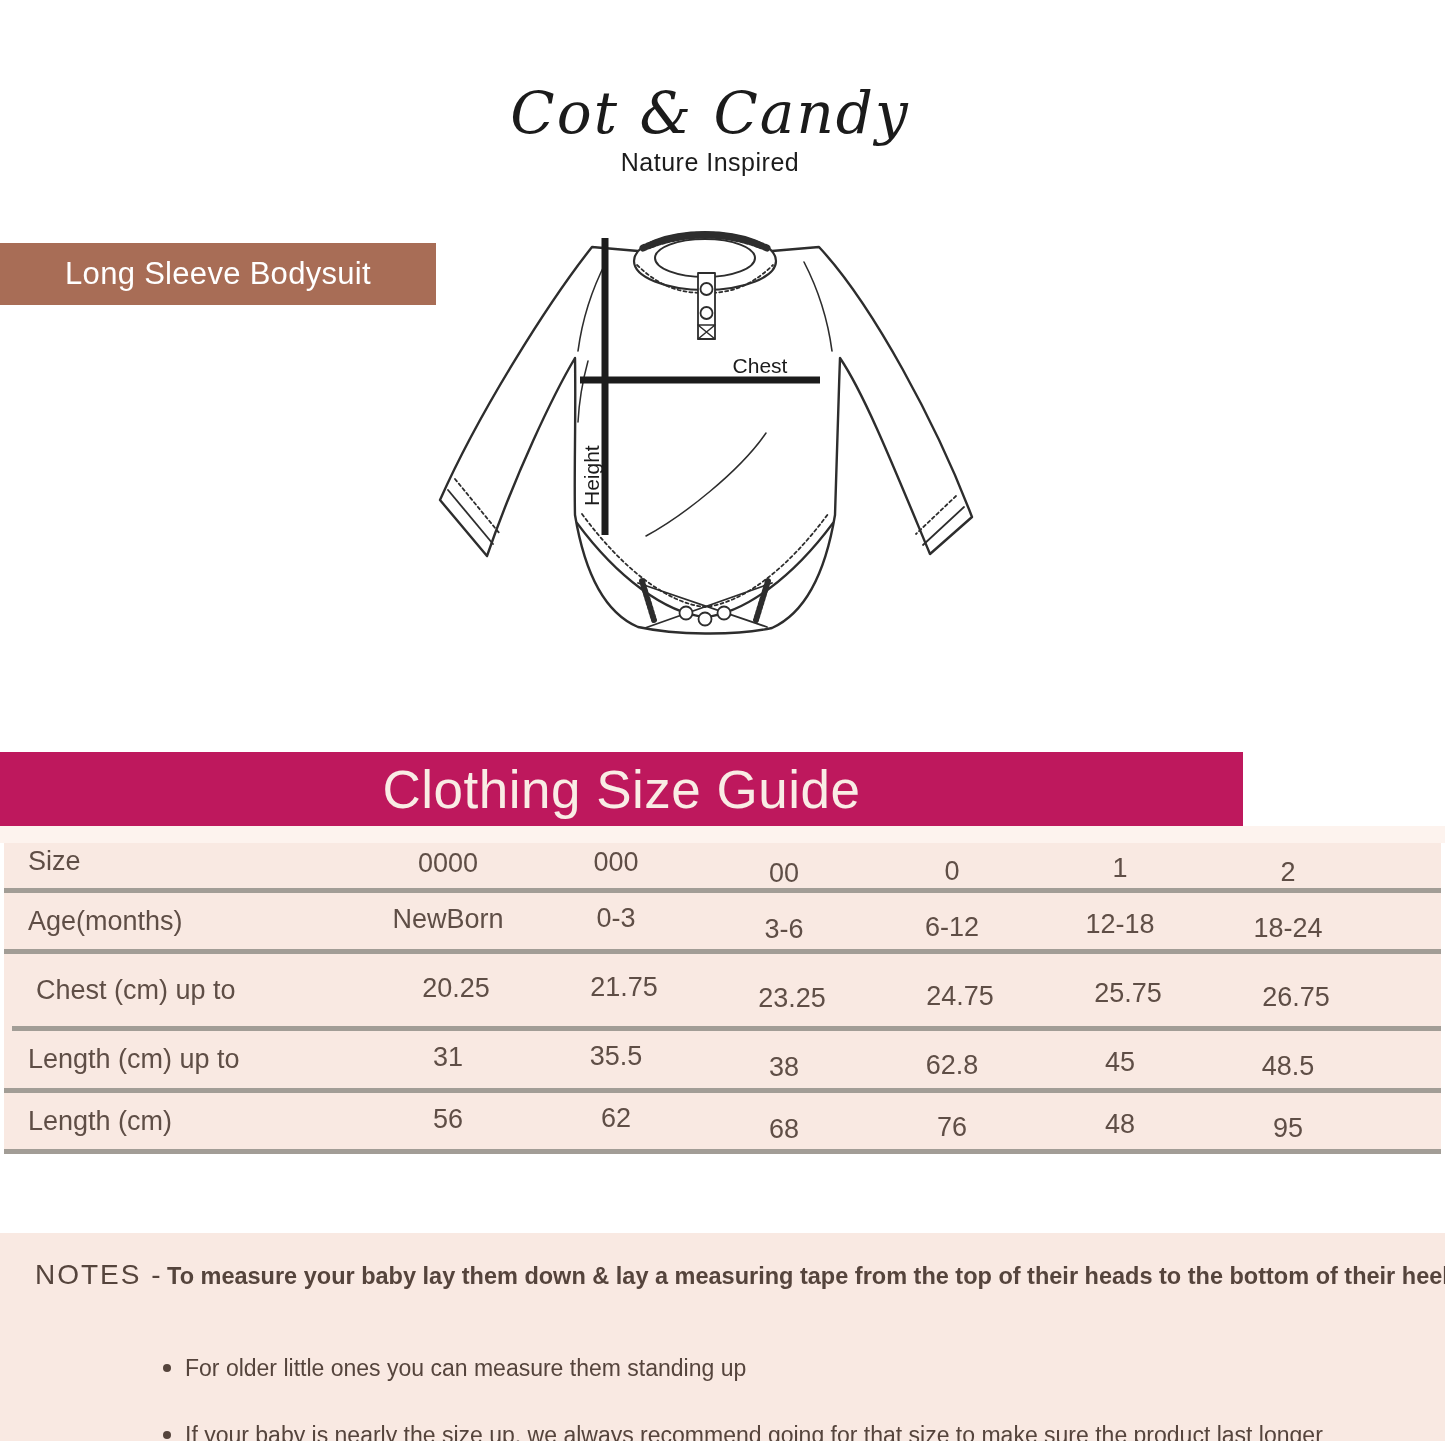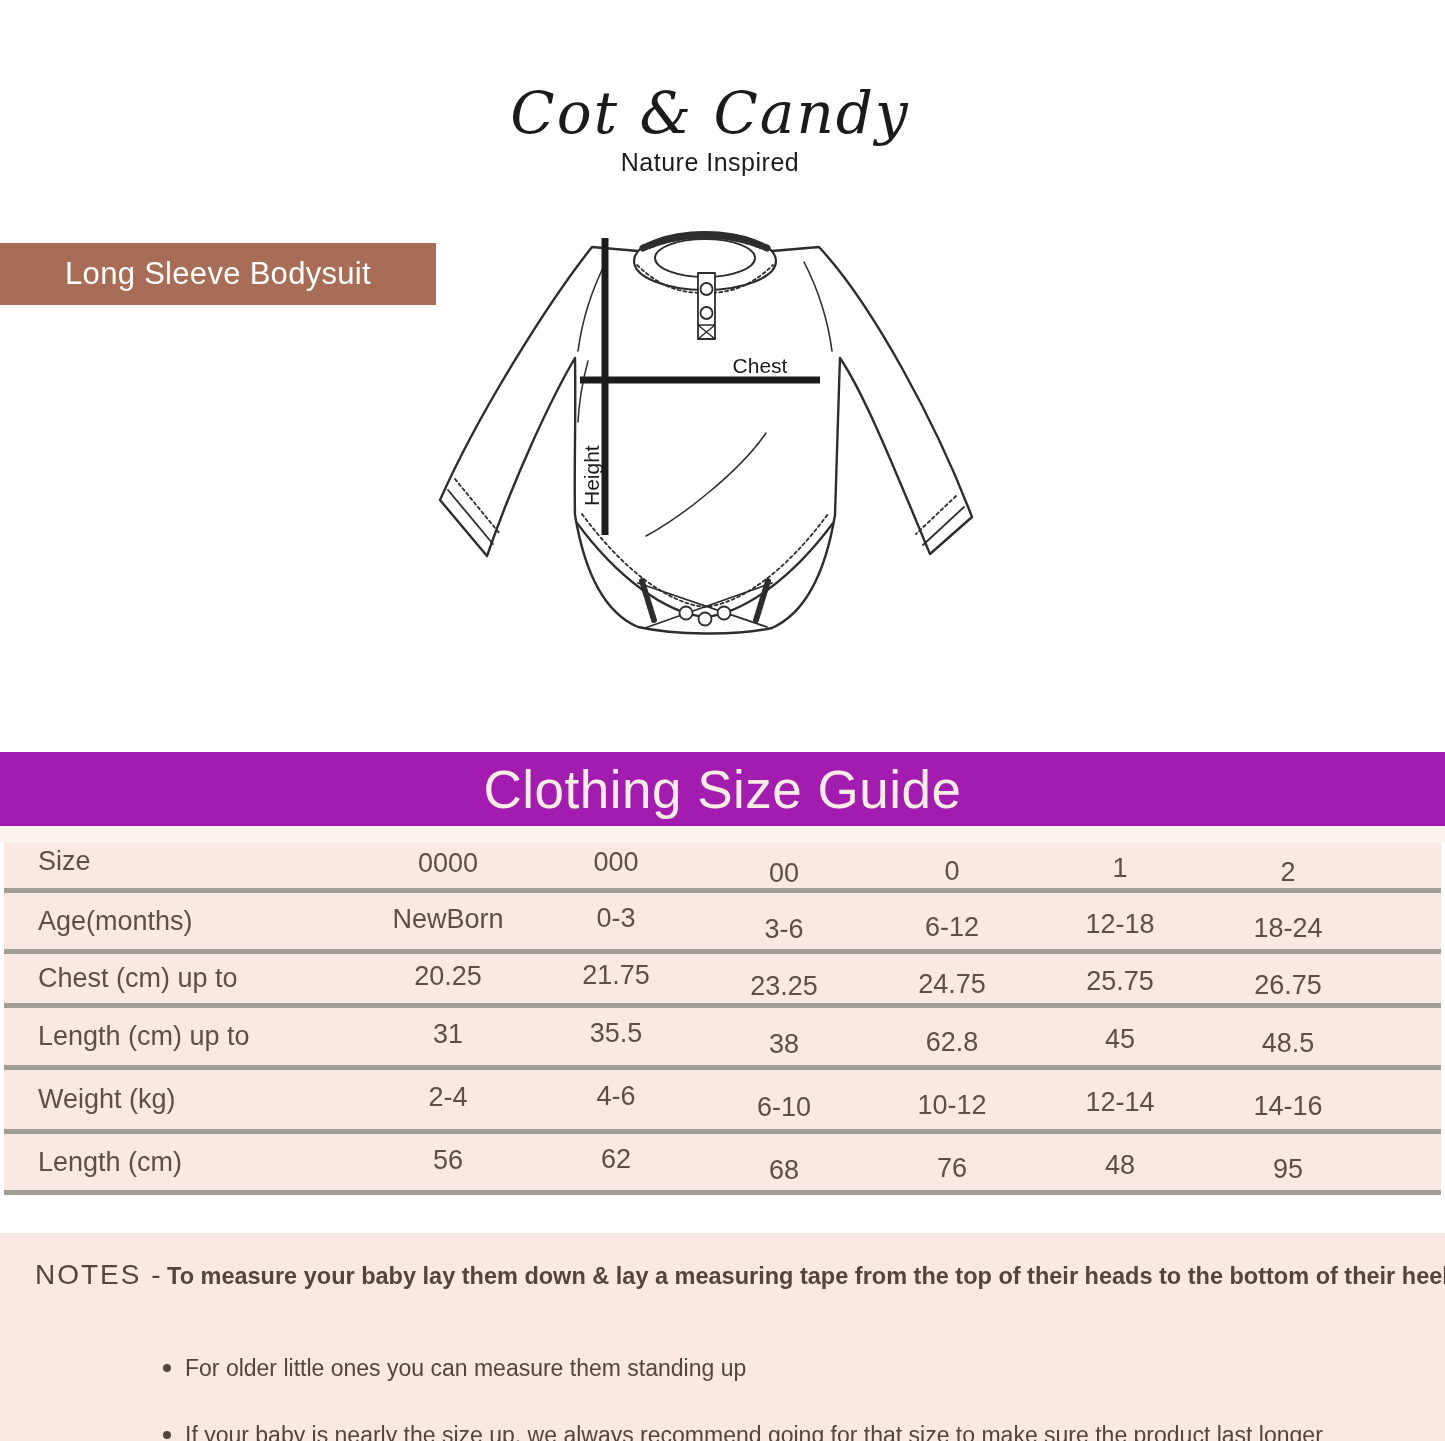--- a/index.html
+++ b/index.html
@@ -15,41 +15,41 @@
   
   .product-banner{position:absolute;left:0;top:243px;width:436px;height:62px;
                   background:#a86d56;color:#ffffff;font-size:31px;
                   display:flex;align-items:center;justify-content:center;letter-spacing:0.3px;}
 
   
   .bodysuit-wrap{position:absolute;left:425px;top:215px;width:580px;height:460px;}
   .bodysuit-wrap svg{display:block;width:100%;height:100%;}
 
   
-  .guide-banner{position:absolute;left:0;top:752px;width:1445px;height:74px;background:#a21caf;
+  .guide-banner{position:absolute;left:0;top:752px;width:1243px;height:74px;background:#be185d;
                 color:#f9ece5;font-size:53px;display:flex;align-items:center;justify-content:center;
                 letter-spacing:0.5px;}
   .gap-strip{position:absolute;left:0;top:826px;width:1445px;height:17px;background:#fdf3ee;}
   .rows{position:absolute;left:0;top:843px;width:1445px;box-sizing:border-box;
         border-left:4px solid #ffffff;border-right:4px solid #ffffff;background:#f9e9e2;}
   .row{display:grid;grid-template-columns:360px repeat(6,168px);align-items:center;
        background:#f9e9e2;border-bottom:5px solid #a29d96;box-sizing:border-box;}
   .row:last-child{border-bottom:5px solid #a29d96;}
-  .row .lbl{padding-left:34px;font-size:27px;color:#5f4e46;}
+  .row .lbl{padding-left:24px;font-size:27px;color:#5f4e46;}
   .row .val{font-size:27px;color:#5f4e46;text-align:center;}
   .row .val:nth-child(2){transform:translateY(-2px);}
   .row .val:nth-child(3){transform:translateY(-3px);}
   .row .val:nth-child(4){transform:translateY(8px);}
   .row .val:nth-child(5){transform:translateY(6px);}
   .row .val:nth-child(6){transform:translateY(3px);}
   .row .val:nth-child(7){transform:translateY(7px);}
   .row-size{height:50px;}
   .row-size .lbl{transform:translateY(-4px);}
   .row-age{height:61px;}
-  .row-chest{height:54px;}
+  .row-chest{height:77px;margin-left:8px;}
   .row-length{height:62px;}
   .row-weight{height:64px;}
   .row-height{height:61px;}
 
   
   .notes{position:absolute;left:0;top:1233px;width:1445px;height:208px;background:#f9e9e2;
          box-sizing:border-box;padding:26px 20px 0 35px;color:#4d3e36;}
   .notes-lead{white-space:nowrap;}
   .notes-heading{font-size:28px;letter-spacing:2px;color:#55443c;}
   .notes-bold{font-size:23.5px;font-weight:bold;color:#55443c;}
@@ -166,29 +166,20 @@
     </div>
     <div class="row row-length">
       <span class="lbl">Length (cm) up to</span>
       <span class="val">31</span>
       <span class="val">35.5</span>
       <span class="val">38</span>
       <span class="val">62.8</span>
       <span class="val">45</span>
       <span class="val">48.5</span>
     </div>
-    <div class="row row-weight">
-      <span class="lbl">Weight (kg)</span>
-      <span class="val">2-4</span>
-      <span class="val">4-6</span>
-      <span class="val">6-10</span>
-      <span class="val">10-12</span>
-      <span class="val">12-14</span>
-      <span class="val">14-16</span>
-    </div>
     <div class="row row-height">
       <span class="lbl">Length (cm)</span>
       <span class="val">56</span>
       <span class="val">62</span>
       <span class="val">68</span>
       <span class="val">76</span>
       <span class="val">48</span>
       <span class="val">95</span>
     </div>
   </div>

